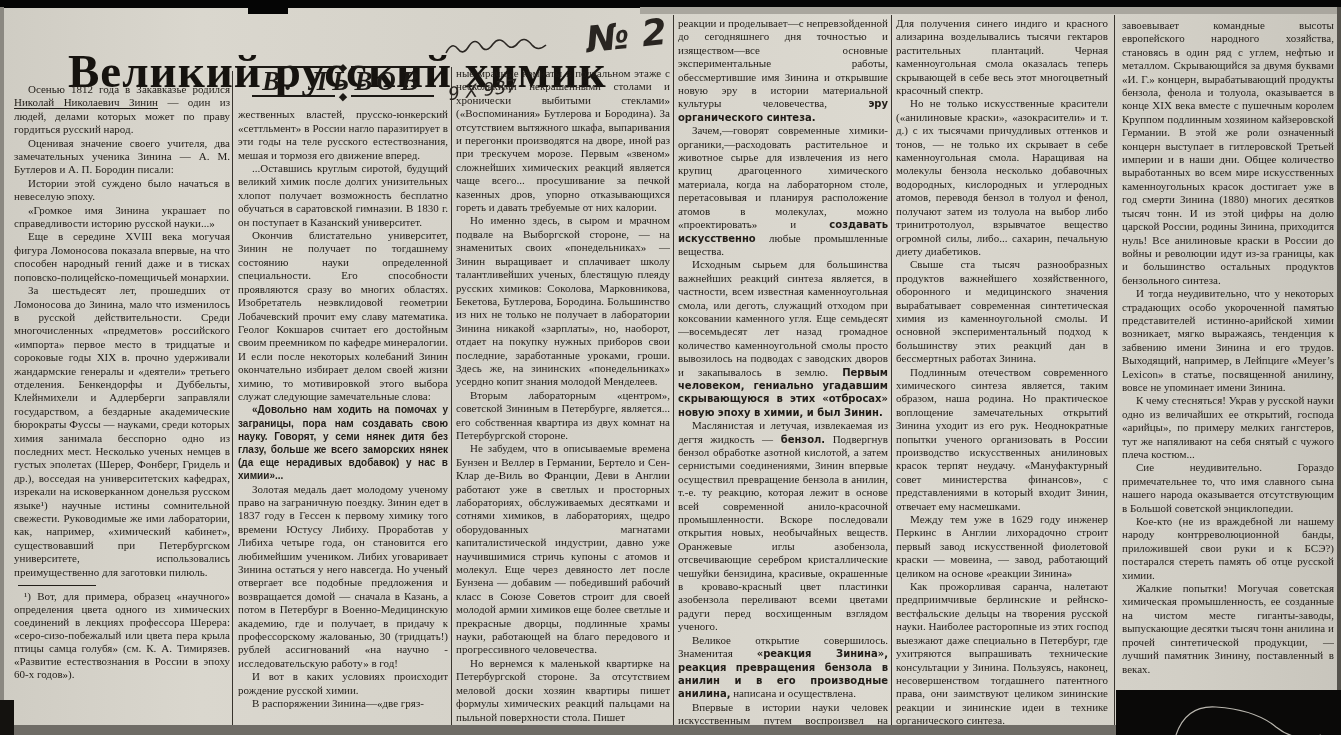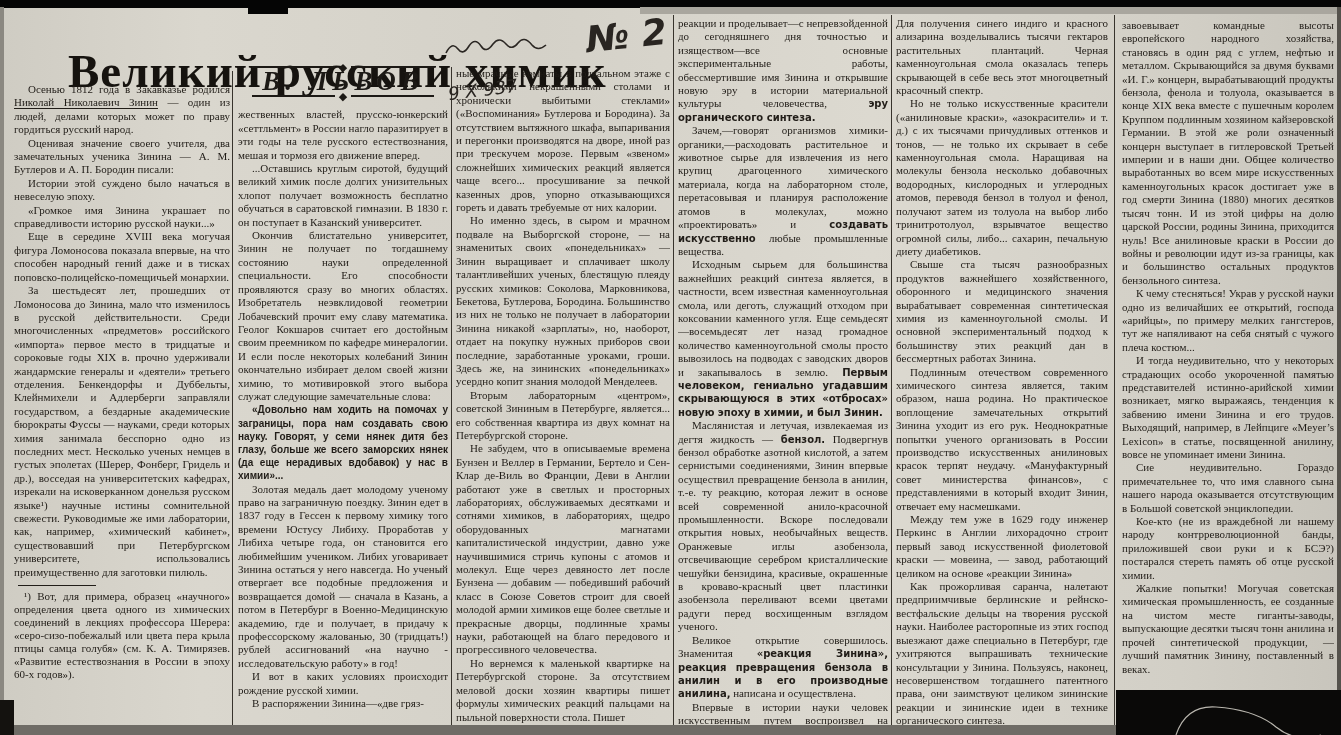--- a/index.html
+++ b/index.html
@@ -111,38 +111,38 @@
       </div>
       <div class="col" id="c3">
         <p class="para ni"><span>ные мрачные комнаты в подвальном этаже с несколькими некрашенными столами и хронически выбитыми стеклами» («Воспоминания» Бутлерова и Бородина). За отсутствием вытяжного шкафа, выпаривания и перегонки производятся на дворе, иной раз при трескучем морозе. Первым «звеном» сложнейших химических реакций является чаще всего... просушивание за печкой казенных дров, упорно отказывающихся гореть и давать требуемые от них калории.</span></p>
         <p class="para"><span>Но именно здесь, в сыром и мрачном подвале на Выборгской стороне, — на знаменитых своих «понедельниках» — Зинин выращивает и сплачивает школу талантливейших ученых, блестящую плеяду русских химиков: Соколова, Марковникова, Бекетова, Бутлерова, Бородина. Большинство из них не только не получает в лаборатории Зинина никакой «зарплаты», но, наоборот, отдает на покупку нужных приборов свои последние, заработанные уроками, гроши. Здесь же, на зининских «понедельниках» усердно копит знания молодой Менделеев.</span></p>
         <p class="para"><span>Вторым лабораторным «центром», советской Зининым в Петербурге, является... его собственная квартира из двух комнат на Петербургской стороне.</span></p>
         <p class="para"><span>Не забудем, что в описываемые времена Бунзен и Веллер в Германии, Бертело и Сен-Клар де-Виль во Франции, Деви в Англии работают уже в светлых и просторных лабораториях, обслуживаемых десятками и сотнями химиков, в лабораториях, щедро оборудованных магнатами капиталистической индустрии, давно уже научившимися стричь купоны с атомов и молекул. Еще через девяносто лет после Бунзена — добавим — победивший рабочий класс в Союзе Советов строит для своей молодой армии химиков еще более светлые и прекрасные дворцы, подлинные храмы науки, работающей на благо передового и прогрессивного человечества.</span></p>
         <p class="para"><span>Но вернемся к маленькой квартирке на Петербургской стороне. За отсутствием меловой доски хозяин квартиры пишет формулы химических реакций пальцами на пыльной поверхности стола. Пишет</span></p>
       </div>
       <div class="col" id="c4">
         <p class="para ni"><span>реакции и проделывает—с непревзойденной до сегодняшнего дня точностью и изяществом—все основные экспериментальные работы, обессмертившие имя Зинина и открывшие новую эру в истории материальной культуры человечества, </span><span class="seg-b">эру органического синтеза.</span></p>
-        <p class="para"><span>Зачем,—говорят организмов химики-органики,—расходовать растительное и животное сырье для извлечения из него крупиц драгоценного химического материала, когда на лабораторном столе, перетасовывая и планируя расположение атомов в молекулах, можно «проектировать» и </span><span class="seg-b">создавать искусственно</span><span> любые промышленные вещества.</span></p>
+        <p class="para"><span>Зачем,—говорят современные химики-органики,—расходовать растительное и животное сырье для извлечения из него крупиц драгоценного химического материала, когда на лабораторном столе, перетасовывая и планируя расположение атомов в молекулах, можно «проектировать» и </span><span class="seg-b">создавать искусственно</span><span> любые промышленные вещества.</span></p>
         <p class="para"><span>Исходным сырьем для большинства важнейших реакций синтеза является, в частности, всем известная каменноугольная смола, или деготь, служащий отходом при коксовании каменного угля. Еще семьдесят—восемьдесят лет назад громадное количество каменноугольной смолы просто вывозилось на подводах с заводских дворов и закапывалось в землю. </span><span class="seg-b">Первым человеком, гениально угадавшим скрывающуюся в этих «отбросах» новую эпоху в химии, и был Зинин.</span></p>
         <p class="para"><span>Маслянистая и летучая, извлекаемая из дегтя жидкость — </span><span class="seg-b">бензол.</span><span> Подвергнув бензол обработке азотной кислотой, а затем сернистыми соединениями, Зинин впервые осуществил превращение бензола в анилин, т.-е. ту реакцию, которая лежит в основе всей современной анило-красочной промышленности. Вскоре последовали открытия новых, необычайных веществ. Оранжевые иглы азобензола, отсвечивающие серебром кристаллические чешуйки бензидина, красивые, окрашенные в кроваво-красный цвет пластинки азобензола переливают всеми цветами радуги перед восхищенным взглядом ученого.</span></p>
         <p class="para"><span>Великое открытие совершилось. Знаменитая </span><span class="seg-b">«реакция Зинина», реакция превращения бензола в анилин и в его производные анилина,</span><span> написана и осуществлена.</span></p>
         <p class="para"><span>Впервые в истории науки человек искусственным путем воспроизвел на лабораторном столе множество продуктов, таинственно вырабатывавшихся до тех пор лишь в «лабораториях» животных и растительных организмов. Для получения, скажем, полутора граммов пурпурной краски требовалось переработать 1.200 штук морских улиток.</span></p>
       </div>
       <div class="col" id="c5">
         <p class="para ni"><span>Для получения синего индиго и красного ализарина возделывались тысячи гектаров растительных плантаций. Черная каменноугольная смола оказалась теперь скрывающей в себе весь этот многоцветный красочный спектр.</span></p>
         <p class="para"><span>Но не только искусственные красители («анилиновые краски», «азокрасители» и т. д.) с их тысячами причудливых оттенков и тонов, — не только их скрывает в себе каменноугольная смола. Наращивая на молекулы бензола несколько добавочных водородных, кислородных и углеродных атомов, переводя бензол в толуол и фенол, получают затем из толуола на выбор либо тринитротолуол, взрывчатое вещество огромной силы, либо... сахарин, печальную диету диабетиков.</span></p>
         <p class="para"><span>Свыше ста тысяч разнообразных продуктов важнейшего хозяйственного, оборонного и медицинского значения вырабатывает современная синтетическая химия из каменноугольной смолы. И основной экспериментальный подход к большинству этих реакций дан в бессмертных работах Зинина.</span></p>
         <p class="para"><span>Подлинным отечеством современного химического синтеза является, таким образом, наша родина. Но практическое воплощение замечательных открытий Зинина уходит из его рук. Неоднократные попытки ученого организовать в России производство искусственных анилиновых красок терпят неудачу. «Мануфактурный совет министерства финансов», с представлениями в который входит Зинин, отвечает ему насмешками.</span></p>
         <p class="para"><span>Между тем уже в 1629 году инженер Перкинс в Англии лихорадочно строит первый завод искусственной фиолетовой краски — мовеина, — завод, работающий целиком на основе «реакции Зинина»</span></p>
         <p class="para"><span>Как прожорливая саранча, налетают предприимчивые берлинские и рейнско-вестфальские дельцы на творения русской науки. Наиболее расторопные из этих господ выезжают даже специально в Петербург, где ухитряются выпрашивать технические консультации у Зинина. Пользуясь, наконец, несовершенством тогдашнего патентного права, они заимствуют целиком зининские реакции и зининские идеи в технике органического синтеза.</span></p>
       </div>
       <div class="col" id="c6">
         <p class="para ni"><span>завоевывает командные высоты европейского народного хозяйства, становясь в один ряд с углем, нефтью и металлом. Скрывающийся за двумя буквами «И. Г.» концерн, вырабатывающий продукты бензола, фенола и толуола, оказывается в конце XIX века вместе с пушечным королем Круппом подлинным хозяином кайзеровской Германии. В этой же роли означенный концерн выступает в гитлеровской Третьей империи и в наши дни. Общее количество выработанных во всем мире искусственных каменноугольных красок достигает уже в год смерти Зинина (1880) многих десятков тысяч тонн. И из этой цифры на долю царской России, родины Зинина, приходится нуль! Все анилиновые краски в России до войны и революции идут из-за границы, как и большинство остальных продуктов бензольного синтеза.</span></p>
+        <p class="para"><span>И тогда неудивительно, что у некоторых страдающих особо укороченной памятью представителей истинно-арийской химии возникает, мягко выражаясь, тенденция к забвению имени Зинина и его трудов. Выходящий, например, в Лейпциге «Meyer’s Lexicon» в статье, посвященной анилину, вовсе не упоминает имени Зинина.</span></p>
         <p class="para"><span>К чему стесняться! Украв у русской науки одно из величайших ее открытий, господа «арийцы», по примеру мелких гангстеров, тут же напяливают на себя снятый с чужого плеча костюм...</span></p>
-        <p class="para"><span>И тогда неудивительно, что у некоторых страдающих особо укороченной памятью представителей истинно-арийской химии возникает, мягко выражаясь, тенденция к забвению имени Зинина и его трудов. Выходящий, например, в Лейпциге «Meyer’s Lexicon» в статье, посвященной анилину, вовсе не упоминает имени Зинина.</span></p>
         <p class="para"><span>Сие неудивительно. Гораздо примечательнее то, что имя славного сына нашего народа оказывается отсутствующим в Большой советской энциклопедии.</span></p>
         <p class="para"><span>Кое-кто (не из враждебной ли нашему народу контрреволюционной банды, приложившей свои руки и к БСЭ?) постарался стереть память об отце русской химии.</span></p>
         <p class="para"><span>Жалкие попытки! Могучая советская химическая промышленность, ее созданные на чистом месте гиганты-заводы, выпускающие десятки тысяч тонн анилина и прочей синтетической продукции, — лучший памятник Зинину, поставленный в веках.</span></p>
       </div>
     </div>
 
   <div class="vrule" id="vr1"></div>
   <div class="vrule" id="vr2"></div>
   <div class="vrule" id="vr3"></div>
   <div class="vrule" id="vr4"></div>

